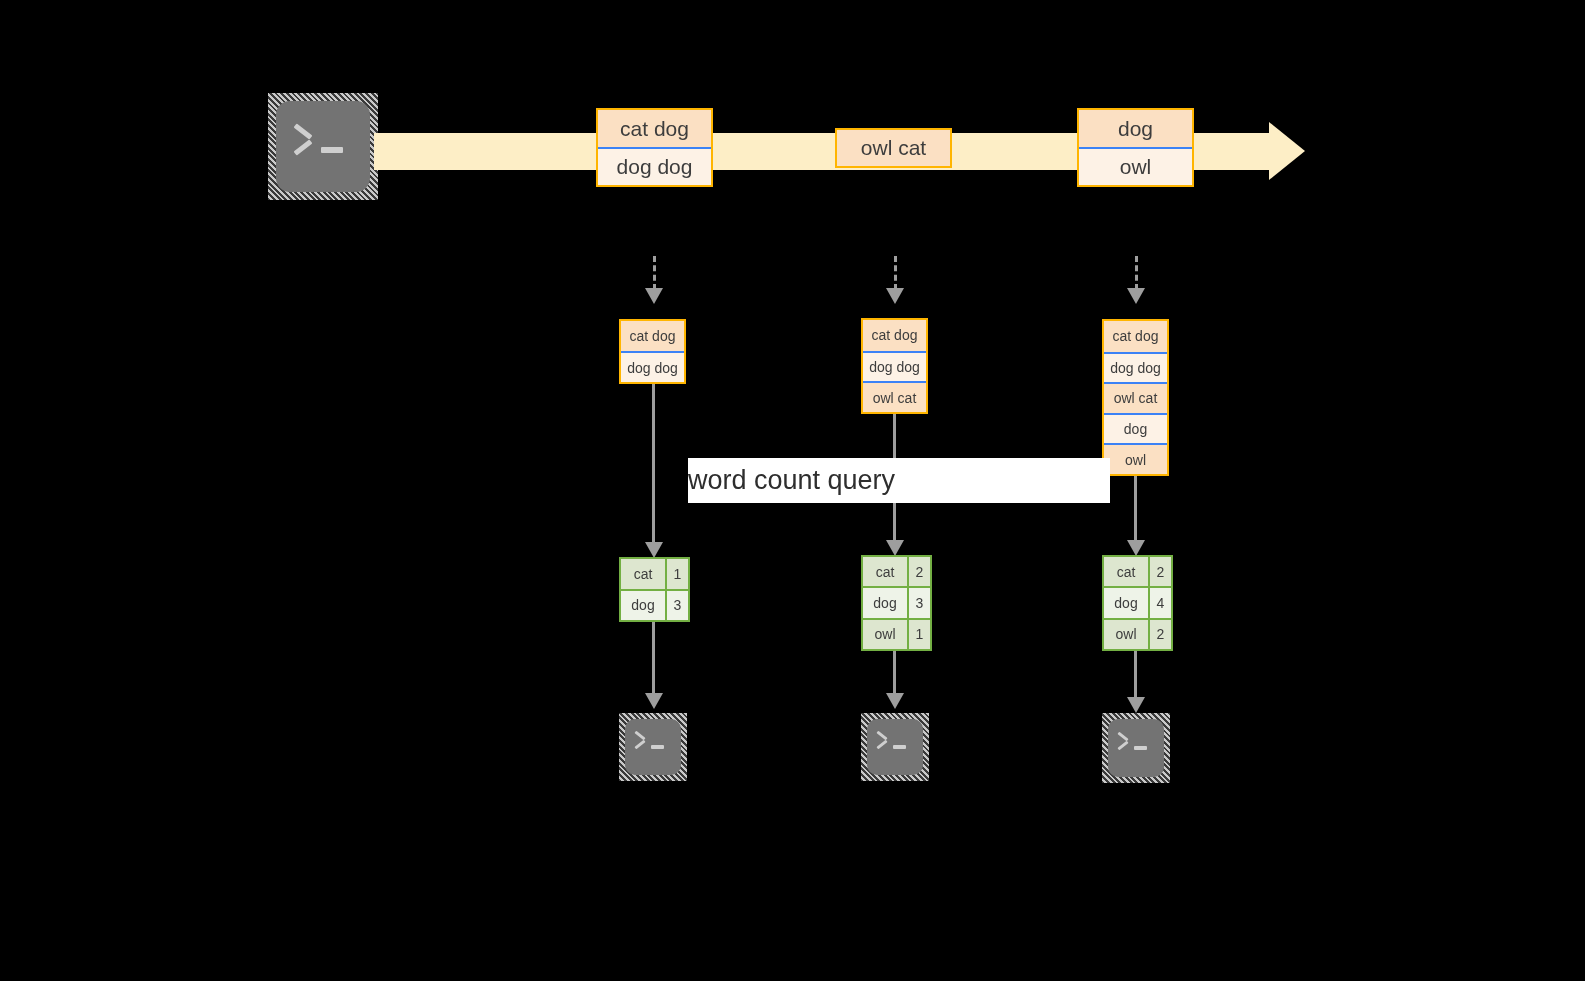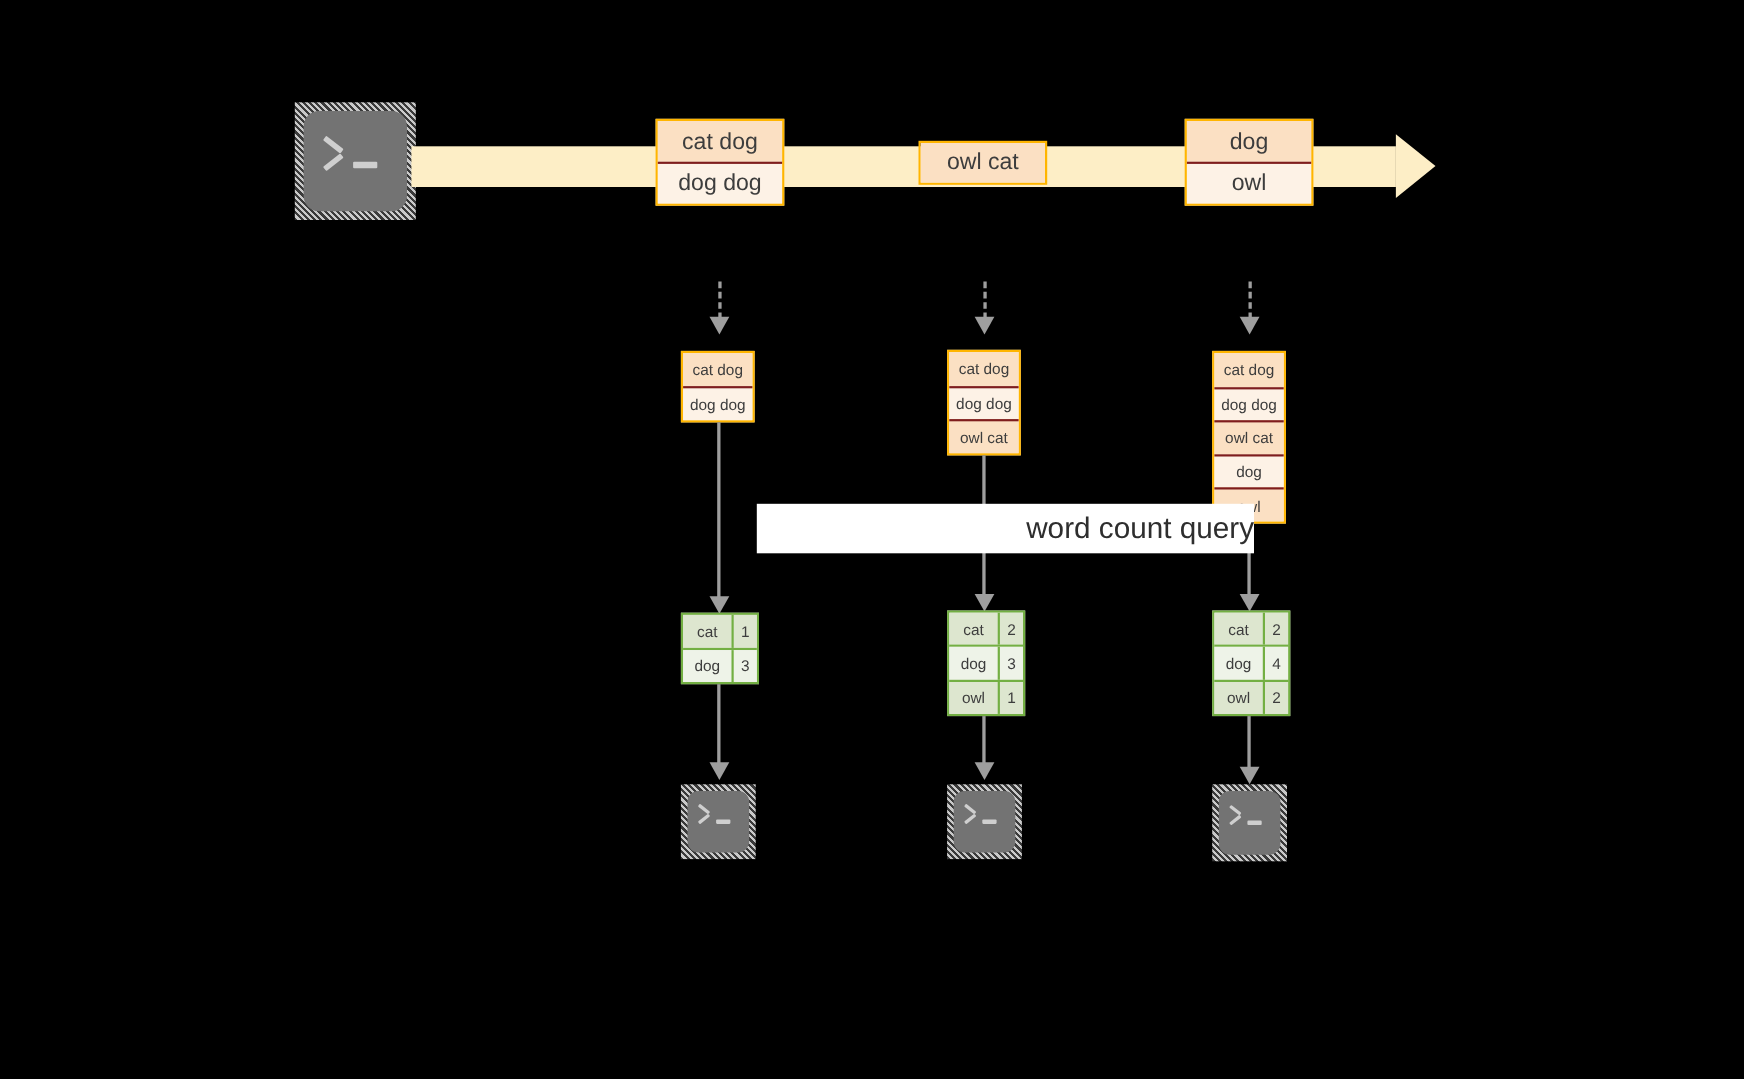--- a/index.html
+++ b/index.html
@@ -85,21 +85,21 @@
   }
   .rec-cell {
     box-sizing: border-box;
     flex: 1 1 auto;
     display: flex;
     align-items: center;
     justify-content: center;
     color: #3d3d3d;
     white-space: nowrap;
   }
-  .rec-cell + .rec-cell { border-top: 2px solid #7f1d1d; }
+  .rec-cell + .rec-cell { border-top: 2px solid #3b82f6; }
   .rec-cell.tone-a { background: #fbe0c3; }
   .rec-cell.tone-b { background: #fdf2e6; }
 
   
   .rec.big { width: 117px; }
   .rec.big .rec-cell { height: 39px; font-size: 21px; }
   .rec.big.single .rec-cell { height: 100%; }
 
   
   .rec.sm { width: 67px; }
@@ -155,25 +155,24 @@
     border-right: 9px solid transparent;
     border-top: 16px solid #9e9e9e;
   }
 
   
   .banner {
     position: absolute;
     background: #ffffff;
     display: flex;
     align-items: center;
-    justify-content: flex-end;
+    justify-content: flex-start;
     color: #2e2e2e;
     font-size: 27px;
     white-space: nowrap;
-    padding-left: 30px;
   }
 </style>
 </head>
 <body>
 
 <div id="canvas">
 
   <div class="terminal" style="left:268px; top:93px; width:110px; height:107px;">
     <div class="terminal-inner">
       <div class="glyph">

